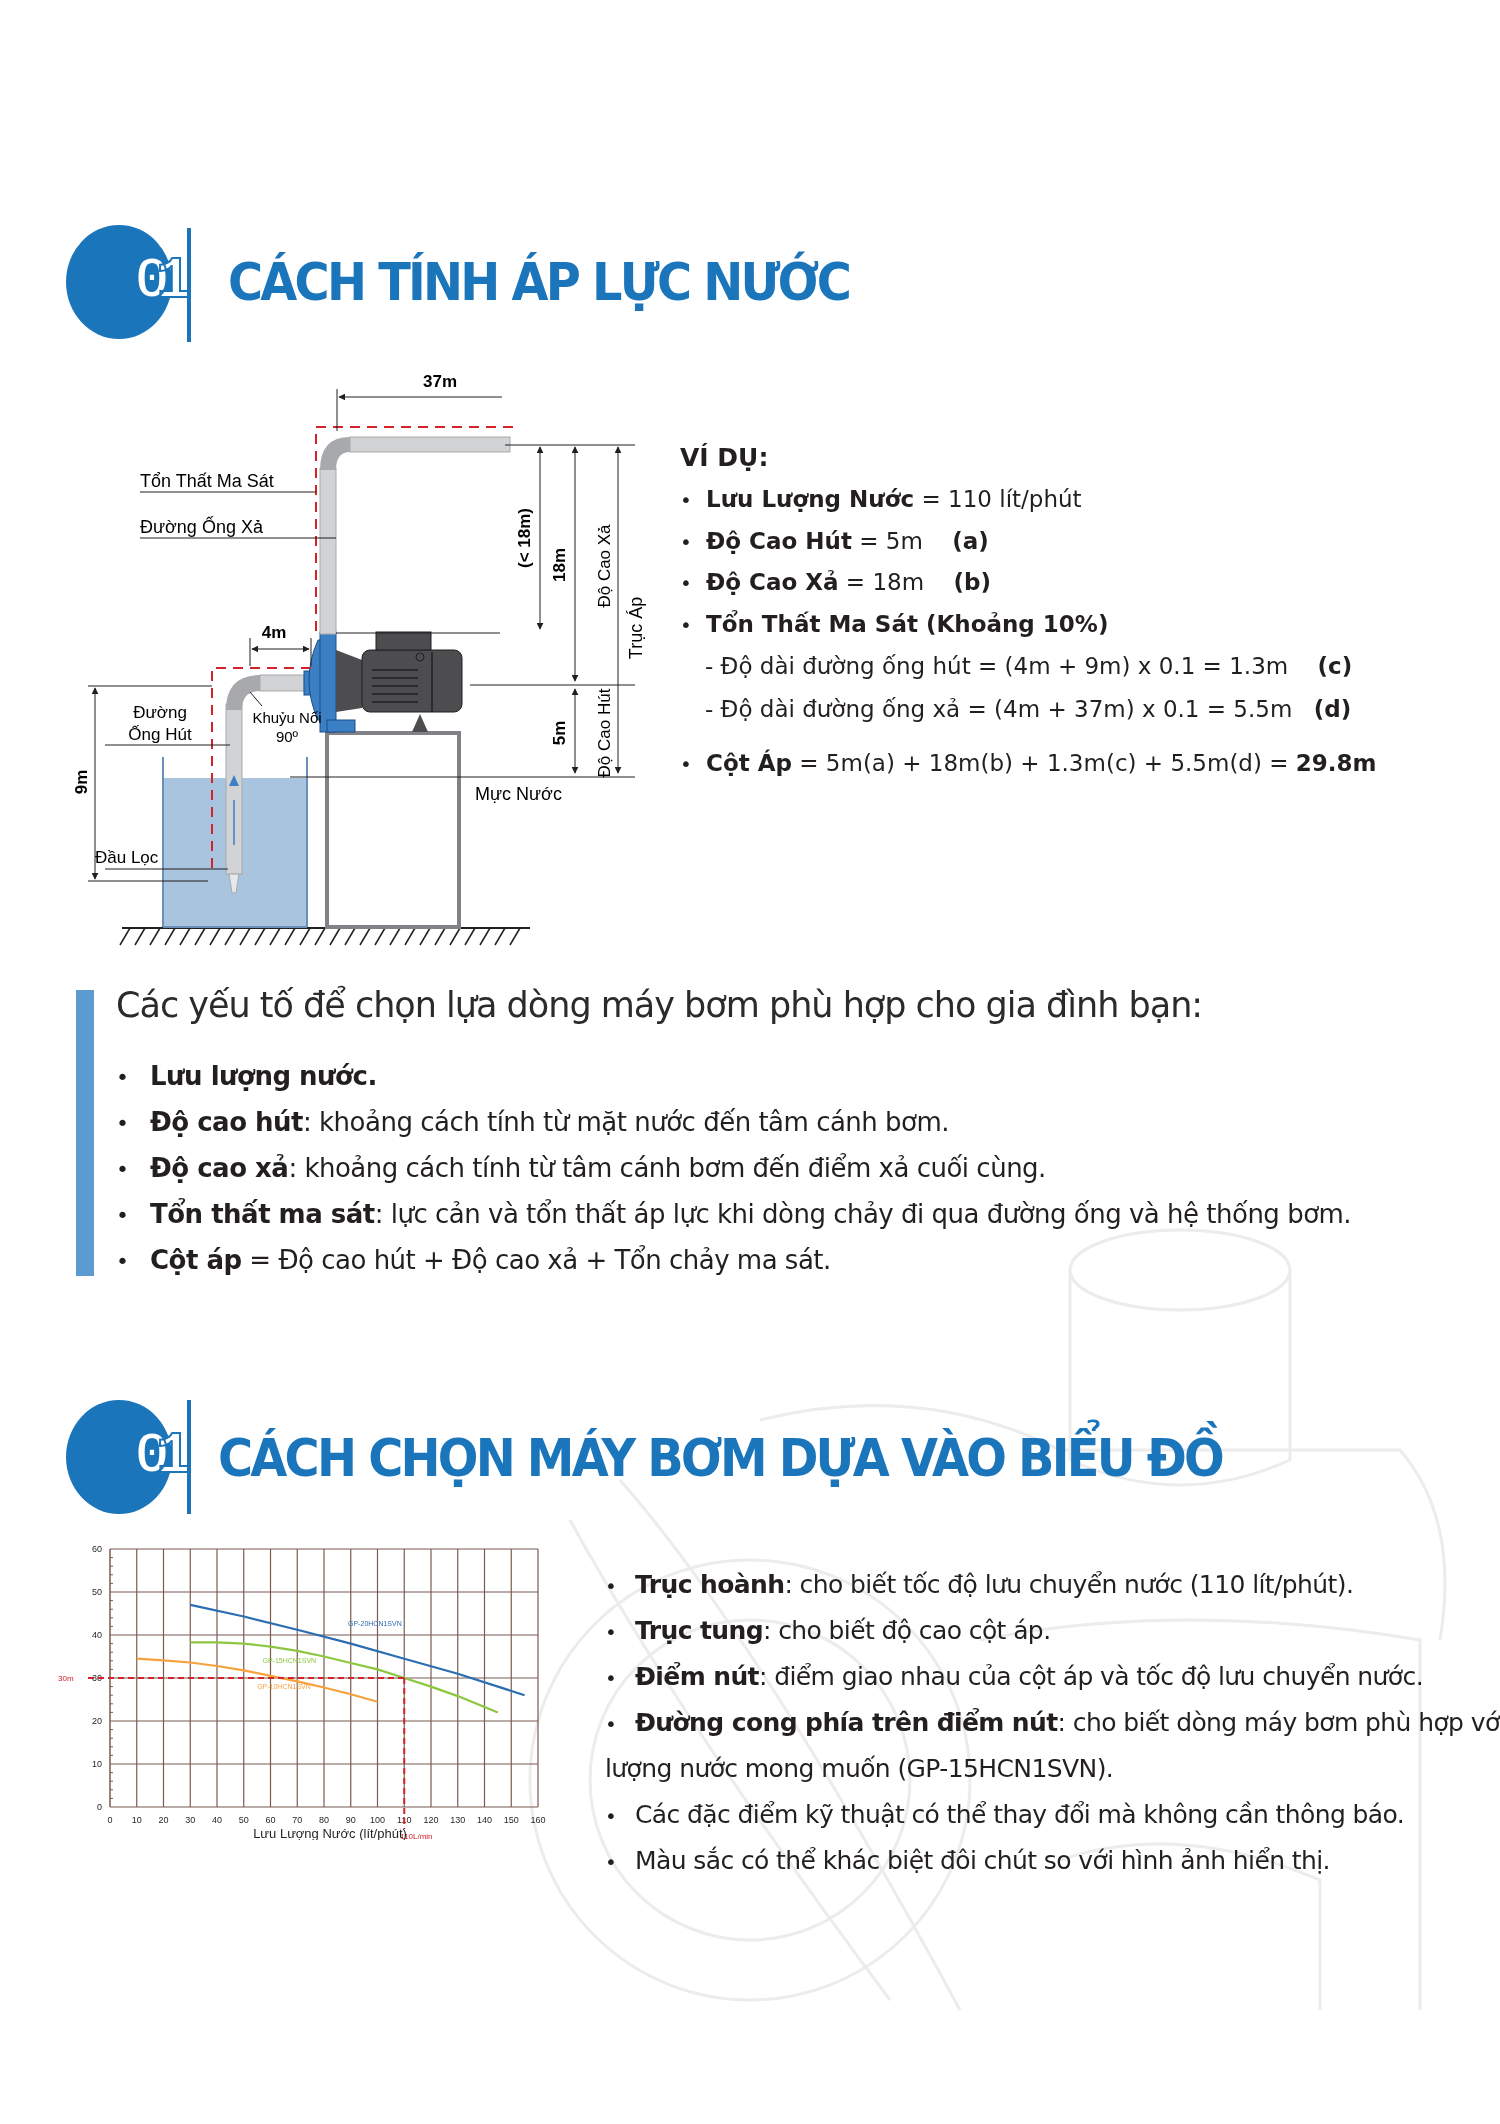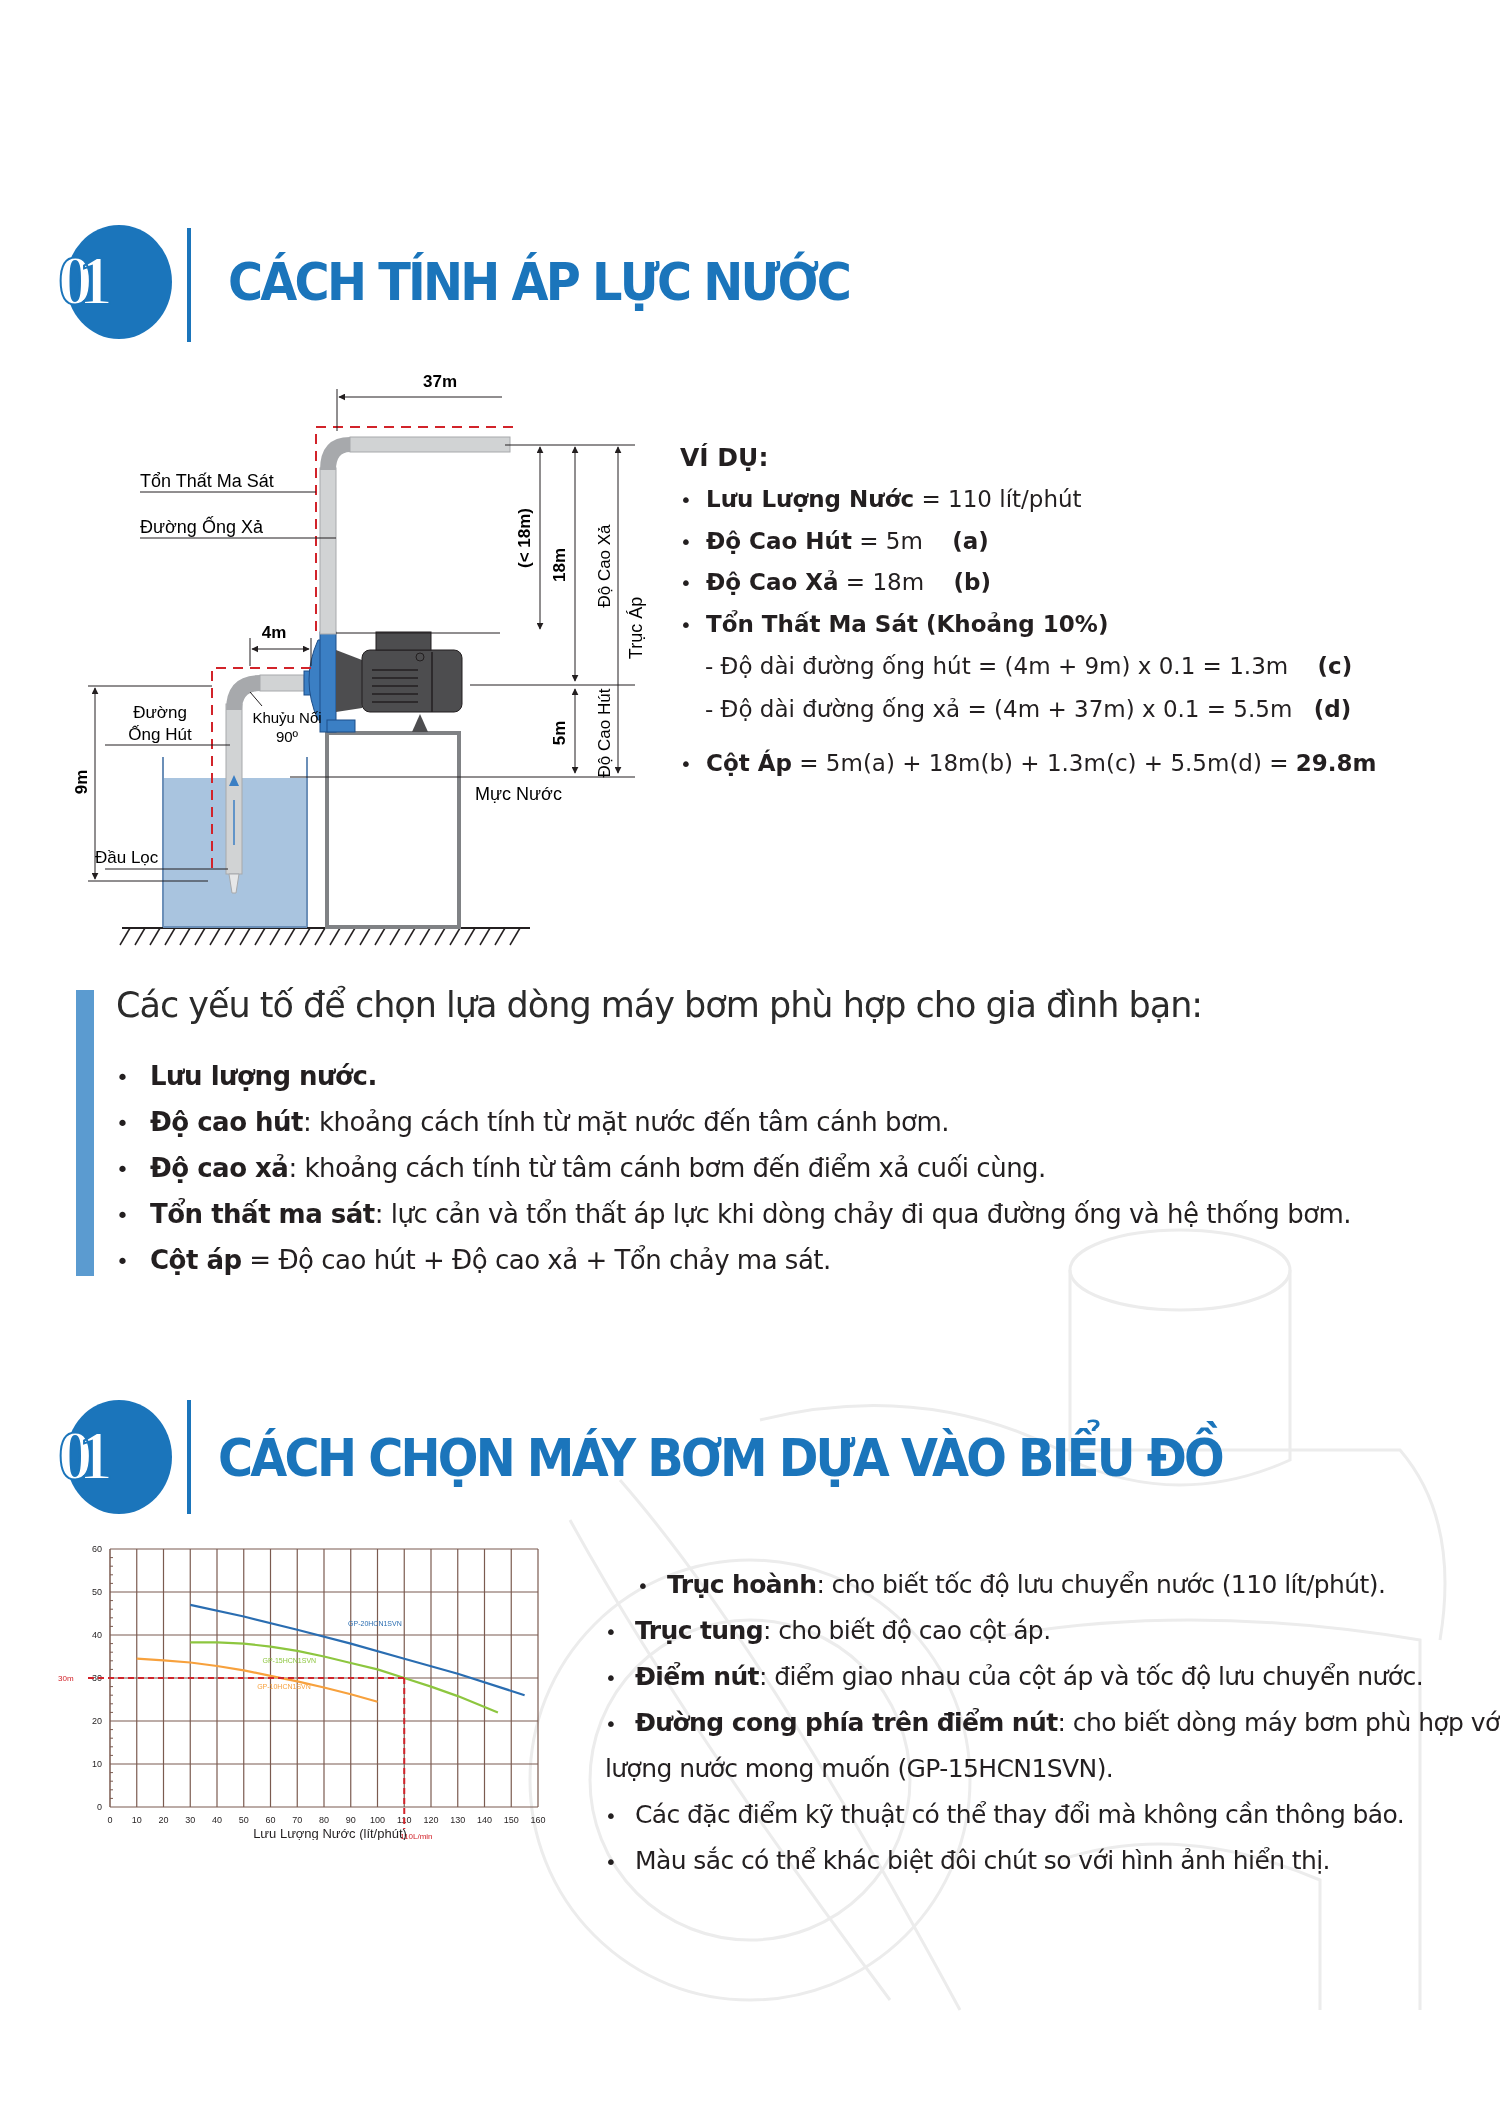--- a/index.html
+++ b/index.html
@@ -10,22 +10,22 @@
   }
   .abs { position: absolute; }
 
   
   .badge { position: absolute; width: 106px; height: 114px; }
   .badge .circle {
     position: absolute; left: 8px; top: 0; width: 106px; height: 114px; border-radius: 50%;
     background: #1b75bb;
   }
   .badge .num {
-    position: absolute; left: 0; top: 6px; width: 120px; text-align: left;
-    font-family: Liberation Serif, serif; font-weight: bold; font-size: 69px; line-height: 100px;
+    position: absolute; left: 0; top: 6px; width: 120px; text-align: right;
+    font-family: Liberation Mono, monospace; font-weight: bold; font-size: 60px; line-height: 100px;
     color: #fff; letter-spacing: -14px;
     -webkit-text-stroke: 2px #1b75bb;
   }
   .divider { position: absolute; width: 4px; background: #1b75bb; }
   .sec-title {
     position: absolute; font-family: "DejaVu Sans", sans-serif; font-weight: bold;
     color: #1b75bb; font-size: 52px; letter-spacing: -3px; line-height: 60px; white-space: nowrap;
     transform: scaleX(0.92); transform-origin: left center;
   }
 
@@ -334,19 +334,19 @@
     <line x1="88" y1="1678" x2="404.25" y2="1678" stroke="#d2232a" stroke-width="2" stroke-dasharray="6,4"></line>
     <line x1="404.25" y1="1678" x2="404.25" y2="1829" stroke="#d2232a" stroke-width="2" stroke-dasharray="6,4"></line>
     <text x="58" y="1681" font-size="8" fill="#d2232a" font-family="Liberation Sans, sans-serif">30m</text>
     <text x="400.25" y="1839" font-size="8" fill="#d2232a" font-family="Liberation Sans, sans-serif">110L/min</text>
     <text x="330" y="1838" text-anchor="middle" font-size="13" fill="#231f20" font-family="Liberation Sans, sans-serif">Lưu Lượng Nước (lít/phút)</text>
   </svg>
 
 <div class="chart-caption" style="top:1862px;">
 </div>
 
-<div class="note" style="left:605px;top:1569px;margin-left:32px;"><span class="dot">•</span><b>Trục hoành</b><span>: cho biết tốc độ lưu chuyển nước (110 lít/phút).</span></div>
+<div class="note" style="left:605px;top:1569px;"><span class="dot">•</span><b>Trục hoành</b><span>: cho biết tốc độ lưu chuyển nước (110 lít/phút).</span></div>
 <div class="note" style="left:605px;top:1615px;"><span class="dot">•</span><b>Trục tung</b><span>: cho biết độ cao cột áp.</span></div>
 <div class="note" style="left:605px;top:1661px;"><span class="dot">•</span><b>Điểm nút</b><span>: điểm giao nhau của cột áp và tốc độ lưu chuyển nước.</span></div>
 <div class="note" style="left:605px;top:1707px;"><span class="dot">•</span><b>Đường cong phía trên điểm nút</b><span>: cho biết dòng máy bơm phù hợp với lưu</span></div>
 <div class="note" style="left:605px;top:1753px;"><span>lượng nước mong muốn (GP-15HCN1SVN).</span></div>
 <div class="note" style="left:605px;top:1799px;"><span class="dot">•</span><span>Các đặc điểm kỹ thuật có thể thay đổi mà không cần thông báo.</span></div>
 <div class="note" style="left:605px;top:1845px;"><span class="dot">•</span><span>Màu sắc có thể khác biệt đôi chút so với hình ảnh hiển thị.</span></div>
 
 </body></html>

